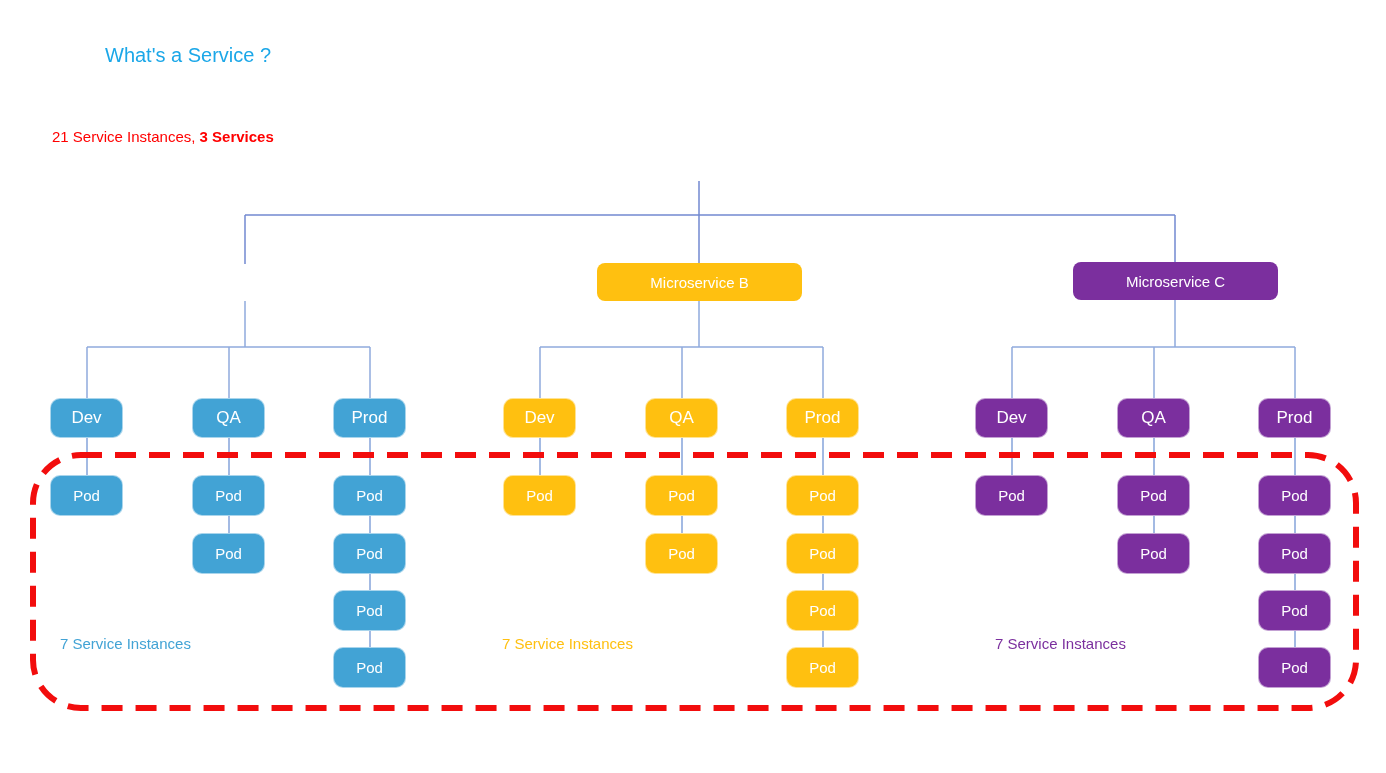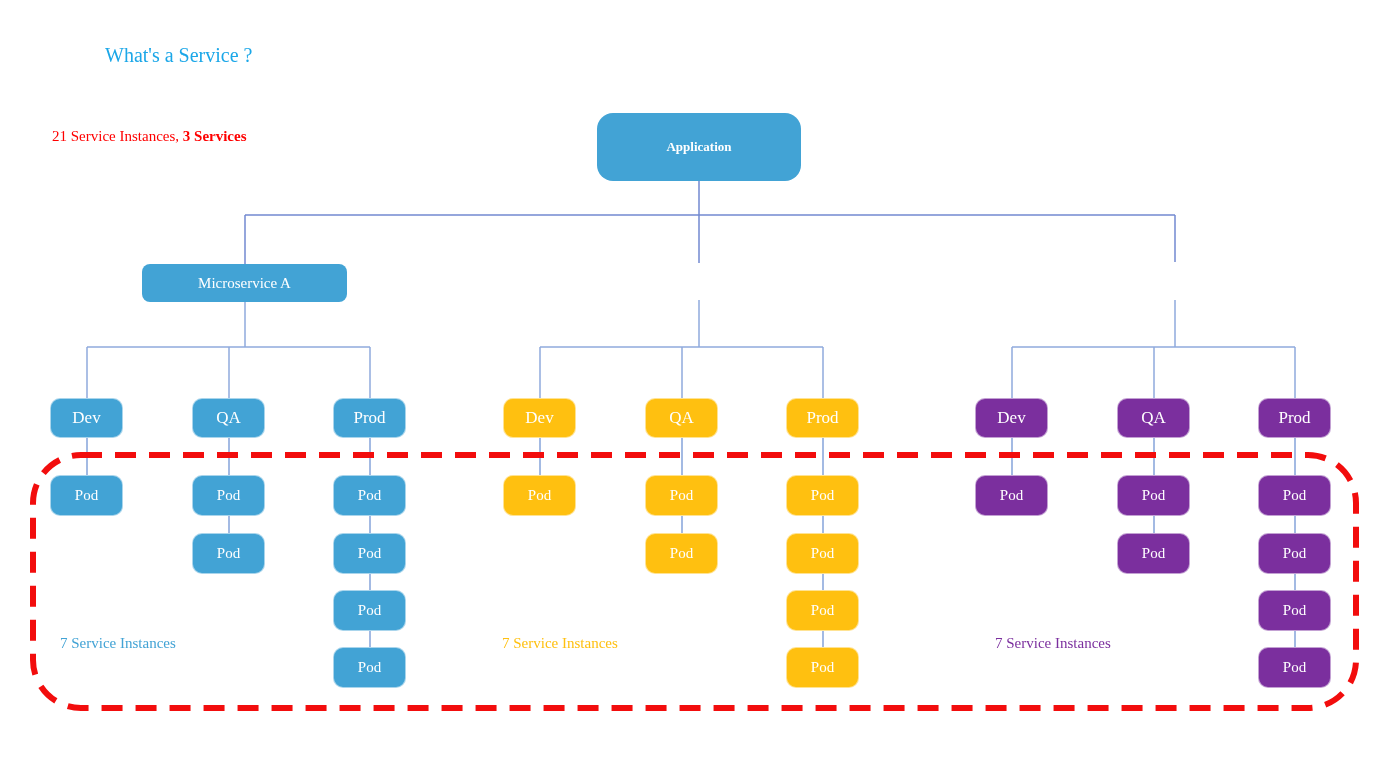--- a/index.html
+++ b/index.html
@@ -1,18 +1,18 @@
 <!DOCTYPE html>
 <html><head>
 <meta charset="utf-8">
 <style>
   html,body{margin:0;padding:0;background:#ffffff;}
   #canvas{
     position:relative;width:1386px;height:773px;background:#ffffff;overflow:hidden;
-    font-family:Liberation Serif, serif;
+    font-family:Liberation Sans, sans-serif;
   }
   svg.layer{position:absolute;left:0;top:0;width:1386px;height:773px;pointer-events:none;}
   .node{
     position:absolute;display:flex;align-items:center;justify-content:center;
     color:#ffffff;text-align:center;box-sizing:border-box;
   }
   .app-node{width:204px;height:68px;border-radius:16px;font-size:13px;font-weight:bold;}
   .ms-node{width:205px;height:38px;border-radius:8px;font-size:15px;}
   .env-node{width:73px;height:40px;border-radius:10px;font-size:17px;border:1px solid rgba(255,255,255,0.55);}
   .pod-node{width:73px;height:41px;border-radius:10px;font-size:15px;border:1px solid rgba(255,255,255,0.55);}
@@ -60,23 +60,23 @@
       <line x1="1012" y1="438" x2="1012" y2="495"></line>
       <line x1="1154" y1="438" x2="1154" y2="553"></line>
       <line x1="1295" y1="438" x2="1295" y2="667"></line>
     </g>
   </svg>
 
   <div class="title" style="color: rgb(27, 167, 232);">What's a Service ?</div>
 
   <div class="summary" style="color: rgb(255, 0, 0); text-align: right;"><span>21 Service Instances, </span><b>3 Services</b></div>
 
-  <div class="node app-node" style="left: 597px; top: 113px; background-color: rgb(66, 163, 213);">Application</div>
 
-  <div class="node ms-node" style="left: 142px; top: 264px; background-color: rgb(66, 163, 213);">Microservice A</div>
+  <div class="node ms-node" style="left: 597px; top: 263px; background-color: rgb(255, 192, 16);">Microservice B</div>
+  <div class="node ms-node" style="left: 1073px; top: 262px; background-color: rgb(123, 47, 158);">Microservice C</div>
 
   <div class="node env-node" style="left: 50px; top: 398px; background-color: rgb(66, 163, 213);">Dev</div>
   <div class="node env-node" style="left: 192px; top: 398px; background-color: rgb(66, 163, 213);">QA</div>
   <div class="node env-node" style="left: 333px; top: 398px; background-color: rgb(66, 163, 213);">Prod</div>
 
   <div class="node env-node" style="left: 503px; top: 398px; background-color: rgb(255, 192, 16);">Dev</div>
   <div class="node env-node" style="left: 645px; top: 398px; background-color: rgb(255, 192, 16);">QA</div>
   <div class="node env-node" style="left: 786px; top: 398px; background-color: rgb(255, 192, 16);">Prod</div>
 
   <div class="node env-node" style="left: 975px; top: 398px; background-color: rgb(123, 47, 158);">Dev</div>

